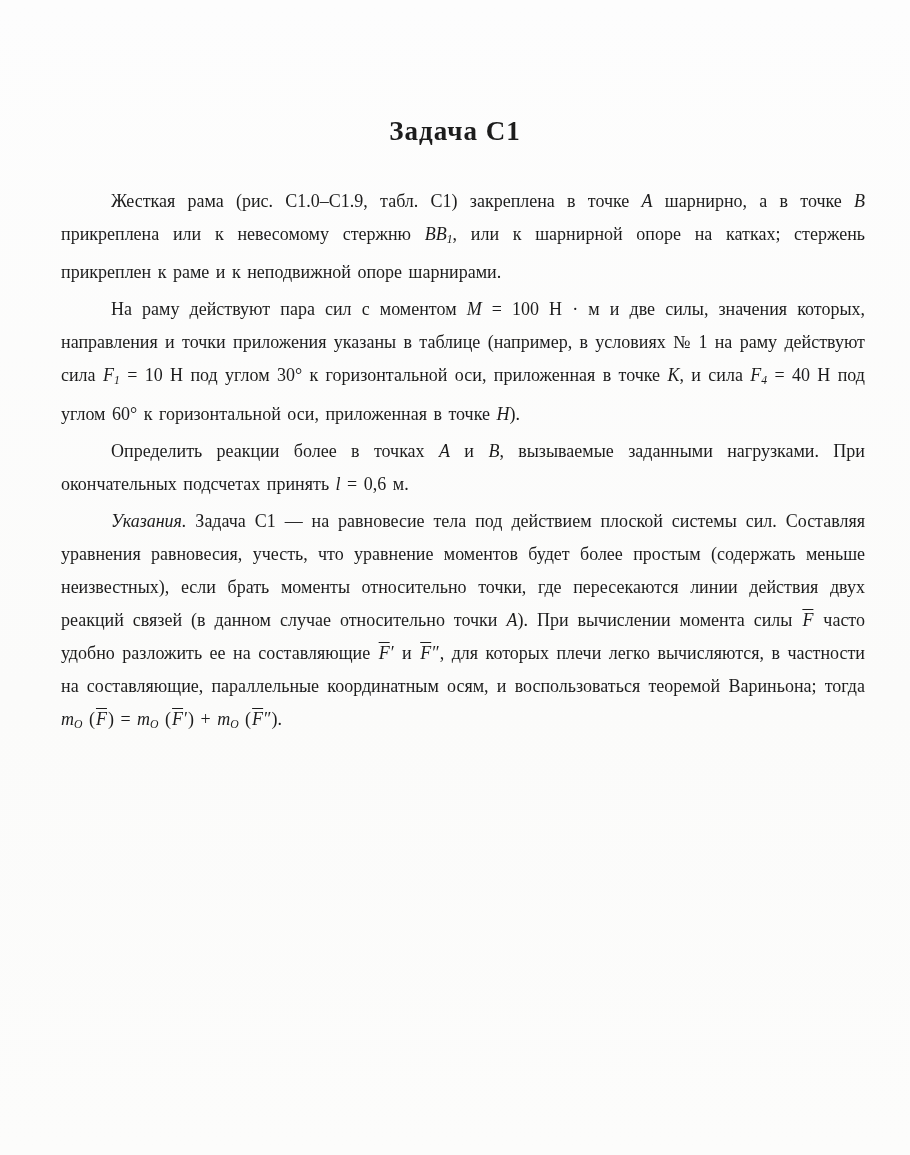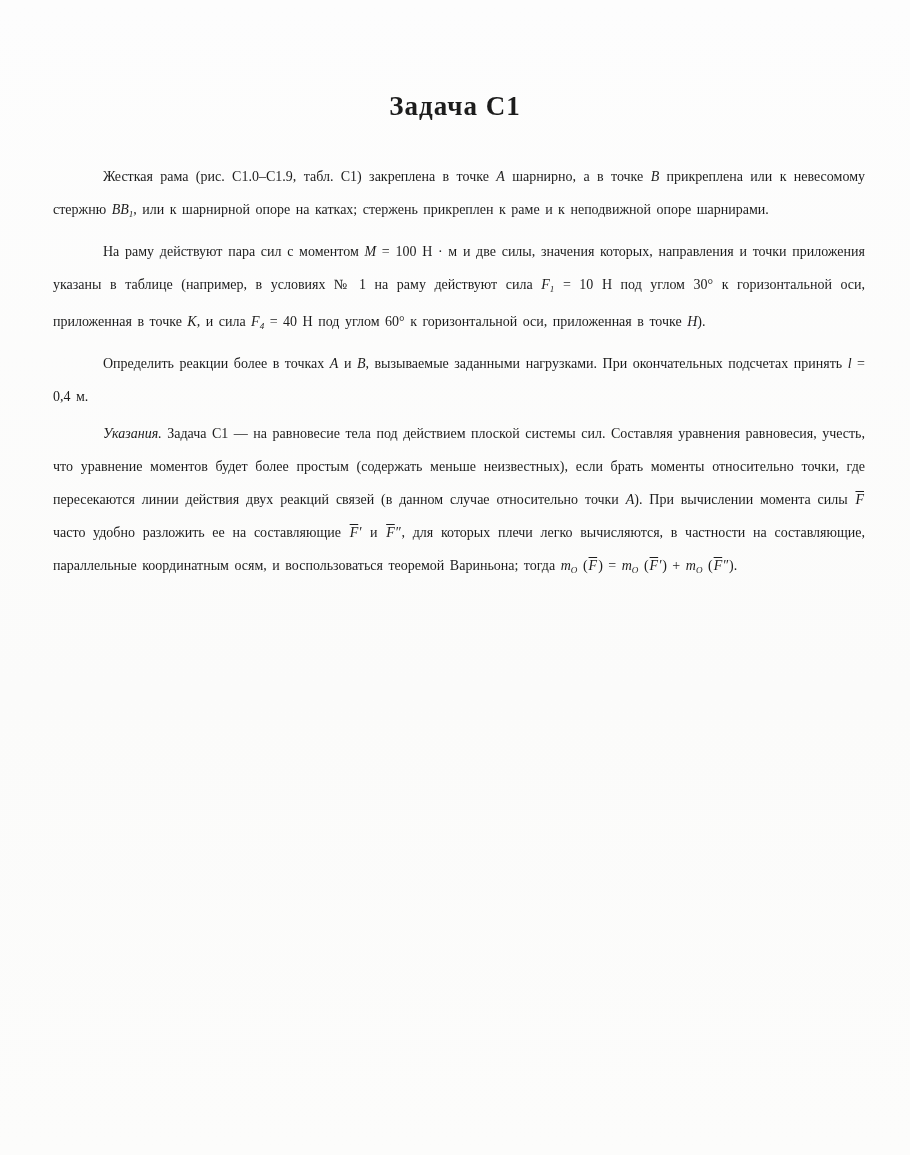--- a/index.html
+++ b/index.html
@@ -8,37 +8,37 @@
     background: #ffffff;
   }
   .page {
     position: relative;
     width: 910px;
     height: 1155px;
     box-sizing: border-box;
     background: linear-gradient(180deg, #fdfdfd 0%, #fbfbfa 60%, #fcfcfb 100%);
     font-family: "Liberation Serif", "DejaVu Serif", serif;
     color: #1c1c1c;
-    padding: 91px 45px 0 45px;
+    padding: 116px 45px 0 45px;
     overflow: hidden;
   }
   .title {
     font-size: 27px;
     font-weight: 700;
     text-align: center;
     letter-spacing: 1px;
     margin: 0 0 38px 0;
   }
   .para {
-    font-size: 14px;
+    font-size: 18px;
     line-height: 33px;
     text-align: justify;
     text-indent: 50px;
     word-spacing: 2px;
-    margin: 0 0 4px 8px;
+    margin: 0 0 4px 16px;
   }
   
   .seg-n  { font-style: normal; }
   .seg-i  { font-style: italic; }
   .seg-iov {
     font-style: italic;
     text-decoration: overline;
     padding: 0 1px;
   }
   .seg-isub {
@@ -51,16 +51,16 @@
 </head>
 <body>
 
 <div class="page">
   <h1 class="title">Задача С1</h1>
 
   <p class="para"><span class="seg-n">Жесткая рама (рис. С1.0–С1.9, табл. С1) закреплена в точке </span><span class="seg-i">A</span><span class="seg-n"> шарнирно, а в точке </span><span class="seg-i">B</span><span class="seg-n"> прикреплена или к невесомому стержню </span><span class="seg-i">BB</span><span class="seg-isub">1</span><span class="seg-n">, или к шарнирной опоре на катках; стержень прикреплен к раме и к неподвижной опоре шарнирами.</span></p>
 
   <p class="para"><span class="seg-n">На раму действуют пара сил с моментом </span><span class="seg-i">M</span><span class="seg-n"> = 100 Н · м и две силы, значения которых, направления и точки приложения указаны в таблице (например, в условиях № 1 на раму действуют сила </span><span class="seg-i">F</span><span class="seg-isub">1</span><span class="seg-n"> = 10 Н под углом 30° к горизонтальной оси, приложенная в точке </span><span class="seg-i">K</span><span class="seg-n">, и сила </span><span class="seg-i">F</span><span class="seg-isub">4</span><span class="seg-n"> = 40 Н под углом 60° к горизонтальной оси, приложенная в точке </span><span class="seg-i">H</span><span class="seg-n">).</span></p>
 
-  <p class="para"><span class="seg-n">Определить реакции более в точках </span><span class="seg-i">A</span><span class="seg-n"> и </span><span class="seg-i">B</span><span class="seg-n">, вызываемые заданными нагрузками. При окончательных подсчетах принять </span><span class="seg-i">l</span><span class="seg-n"> = 0,4 м.</span></p>
+  <p class="para"><span class="seg-n">Определить реакции более в точках </span><span class="seg-i">A</span><span class="seg-n"> и </span><span class="seg-i">B</span><span class="seg-n">, вызываемые заданными нагрузками. При окончательных подсчетах принять </span><span class="seg-i">l</span><span class="seg-n"> = 0,6 м.</span></p>
 
   <p class="para"><span class="seg-i">Указания.</span><span class="seg-n"> Задача С1 — на равновесие тела под действием плоской системы сил. Составляя уравнения равновесия, учесть, что уравнение моментов будет более простым (содержать меньше неизвестных), если брать моменты относительно точки, где пересекаются линии действия двух реакций связей (в данном случае относительно точки </span><span class="seg-i">A</span><span class="seg-n">). При вычислении момента силы </span><span class="seg-iov">F</span><span class="seg-n"> часто удобно разложить ее на составляющие </span><span class="seg-iov">F</span><span class="seg-n">′ и </span><span class="seg-iov">F</span><span class="seg-n">″, для которых плечи легко вычисляются, в частности на составляющие, параллельные координатным осям, и воспользоваться теоремой Вариньона; тогда </span><span class="seg-i">m</span><span class="seg-isub">O</span><span class="seg-n"> (</span><span class="seg-iov">F</span><span class="seg-n">) = </span><span class="seg-i">m</span><span class="seg-isub">O</span><span class="seg-n"> (</span><span class="seg-iov">F</span><span class="seg-n">′) + </span><span class="seg-i">m</span><span class="seg-isub">O</span><span class="seg-n"> (</span><span class="seg-iov">F</span><span class="seg-n">″).</span></p>
 </div>
 
 </body></html>

